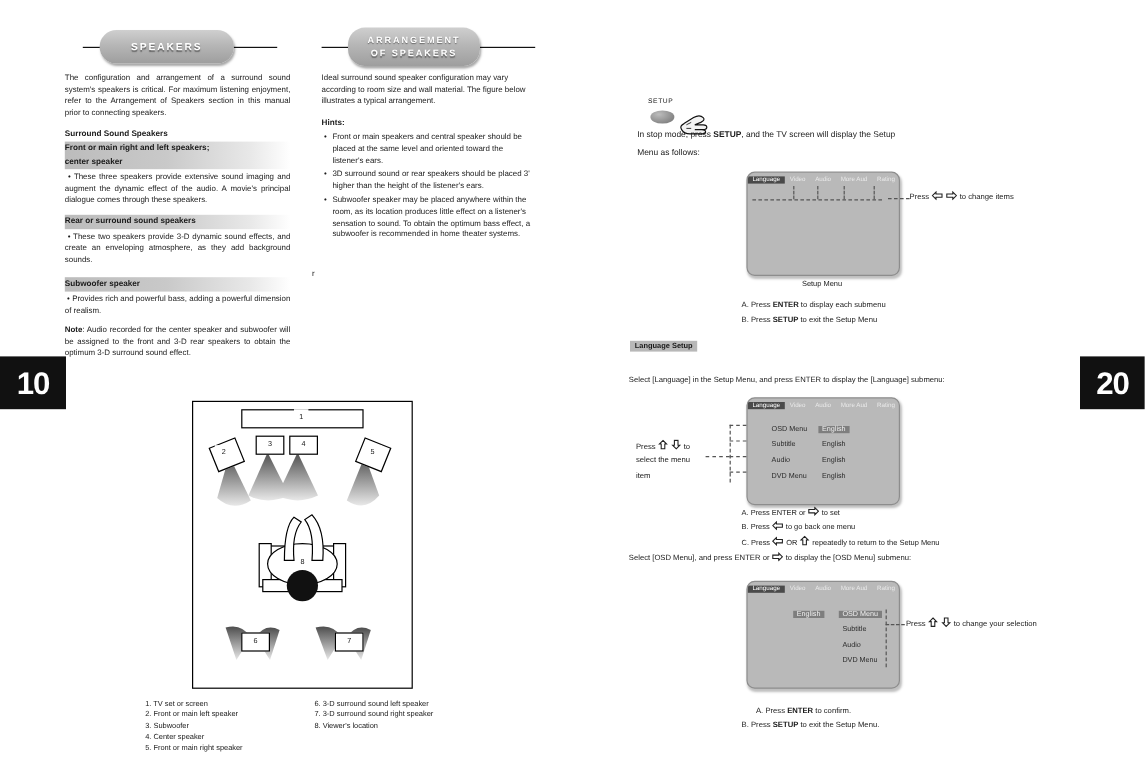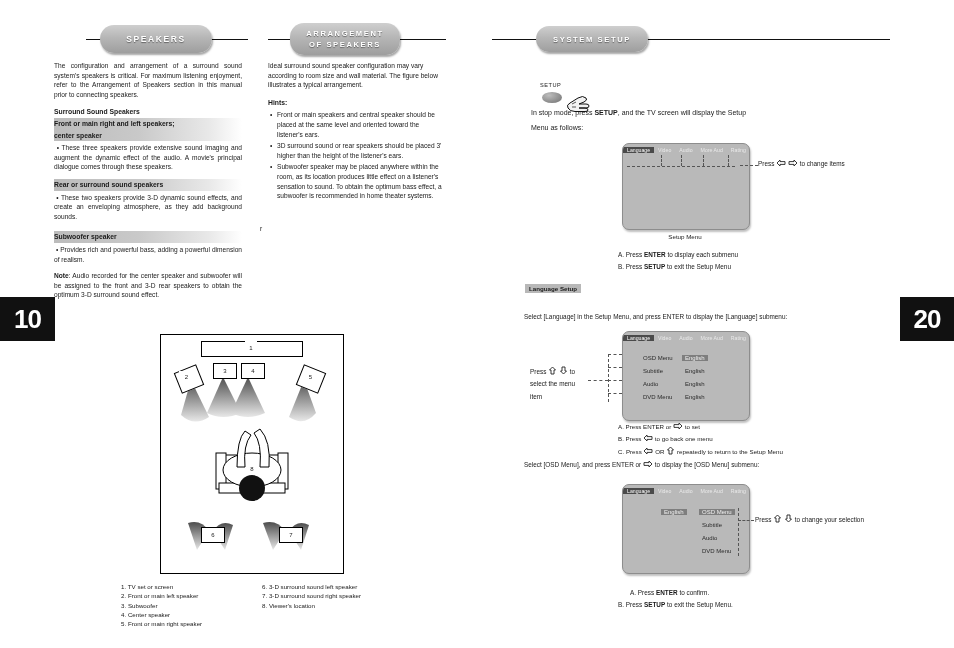--- a/index.html
+++ b/index.html
@@ -56,21 +56,21 @@
   .dashv{position:absolute;border-left:1px dashed #555;}
   .arrowglyph{display:inline-block;vertical-align:-1px;}
   .setupbtn{position:absolute;border-radius:50%;
             background:radial-gradient(ellipse at 35% 30%,#bdbdbd,#6f6f6f);}
 </style>
 </head>
 <body>
 
 <div class="page">
 
-  <div class="banner" style="left:86px;top:22px;width:162px;height:34px;">
+  <div class="banner" style="left:69px;top:22px;width:162px;height:34px;">
     <div class="rule" style="left:0;width:162px;"></div>
     <div class="pill" style="left:14px;width:112px;height:28px;font-size:8.5px;">
       <span>SPEAKERS</span>
     </div>
   </div>
 
   <div class="banner" style="left:268px;top:20px;width:178px;height:38px;">
     <div class="rule" style="left:0;width:178px;"></div>
     <div class="pill" style="left:22px;width:110px;height:32px;font-size:7.6px;flex-direction:column;line-height:11px;">
       <span>ARRANGEMENT</span>
@@ -190,26 +190,20 @@
     <div>3. Subwoofer</div>
     <div>4. Center speaker</div>
     <div>5. Front or main right speaker</div>
   </div>
   <div class="legend" style="left:262px;top:582px;">
     <div>6. 3-D surround sound left speaker</div>
     <div>7. 3-D surround sound right speaker</div>
     <div>8. Viewer's location</div>
   </div>
 
-  <div class="banner" style="left:492px;top:22px;width:398px;height:34px;">
-    <div class="rule" style="left:0;width:398px;"></div>
-    <div class="pill" style="left:44px;width:112px;height:26px;font-size:7.6px;">
-      <span>SYSTEM SETUP</span>
-    </div>
-  </div>
 
   <div style="position:absolute;left:540px;top:82px;">
     <div style="font-size:5.6px;letter-spacing:.5px;">SETUP</div>
     <div class="setupbtn" style="position:absolute;left:2px;top:10px;width:20px;height:11px;"></div>
     <svg width="26" height="22" style="position:absolute;left:26px;top:10px;">
       <path d="M4,11 L12,6 Q17,3 20,6 Q22,8 18,10 L13,12 L20,12 Q23,12 23,14 Q23,16 20,16 L13,16 L19,16 Q22,16 22,18 Q22,19.5 19,19.5 L9,19.5 Q4,19.5 2,16 Q0,13 4,11 Z" fill="#f2f2f2" stroke="#111" stroke-width="1"></path>
       <path d="M6,12 L10,10 M6,15 L10,15" stroke="#111" stroke-width=".7" fill="none"></path>
     </svg>
   </div>
 

